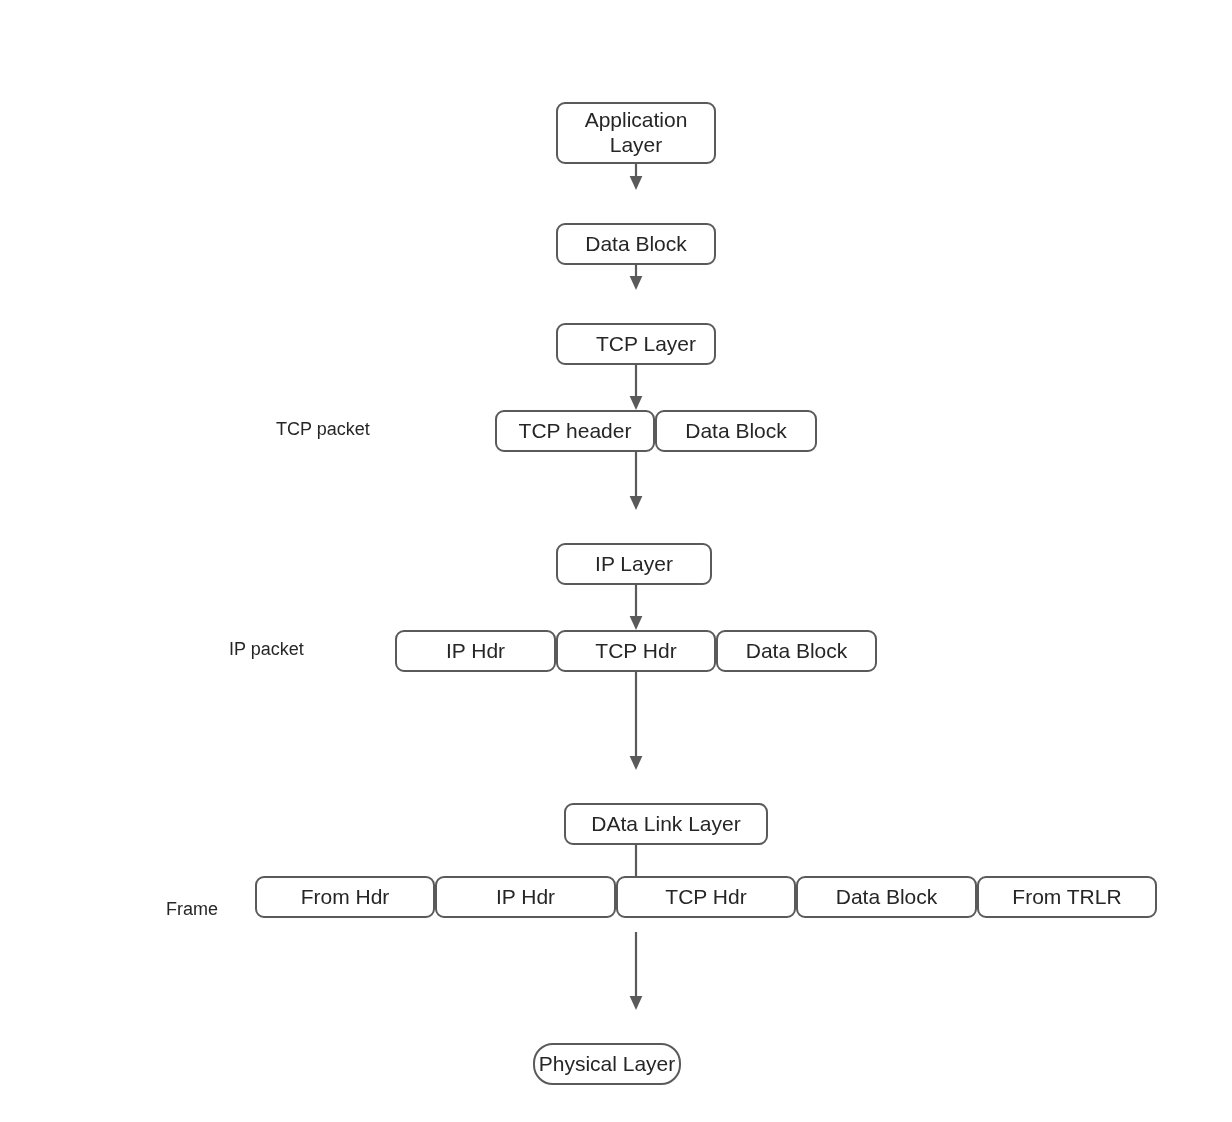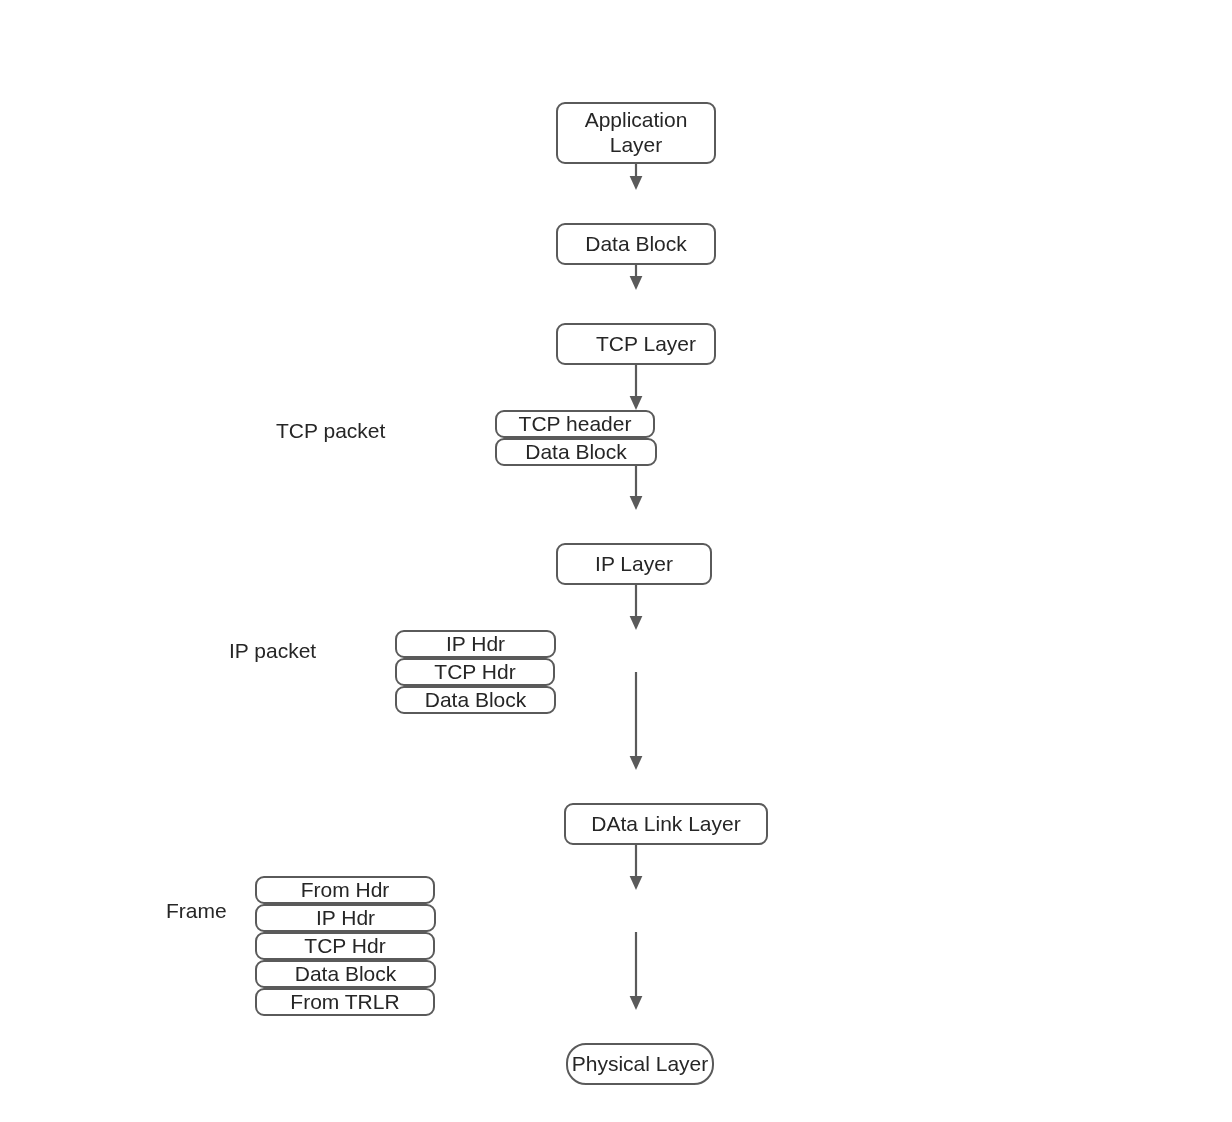--- a/index.html
+++ b/index.html
@@ -48,41 +48,41 @@
     font-size: 21px;
     line-height: 1.18;
     color: #262626;
     z-index: 2;
     margin-top: 33px;
   }
 
   .row {
     position: absolute;
     display: flex;
-    flex-direction: column;
+    flex-direction: row;
     align-items: stretch;
     z-index: 2;
   }
   .row .cell {
     box-sizing: border-box;
     border: 2px solid #5a5a5a;
     border-radius: 9px;
     background: #ffffff;
     display: flex;
     align-items: center;
     justify-content: center;
     text-align: center;
     font-size: 21px;
     color: #262626;
     height: 100%;
   }
 
   .side-label {
     position: absolute;
-    font-size: 21px;
+    font-size: 18px;
     color: #262626;
     white-space: nowrap;
     z-index: 2;
   }
 </style>
 </head>
 <body>
 
 <div id="canvas">
 
@@ -169,17 +169,17 @@
       <span>TCP Hdr</span>
     </div>
     <div class="cell" style="width:181px;">
       <span>Data Block</span>
     </div>
     <div class="cell" style="width:180px;">
       <span>From TRLR</span>
     </div>
   </div>
 
-  <div class="node" style="left:566px; top:1010px; width:148px; height:42px;border-radius:20px;">
+  <div class="node" style="left:533px; top:1010px; width:148px; height:42px;border-radius:20px;">
     <span>Physical Layer</span>
   </div>
 
 </div>
 
 </body></html>

